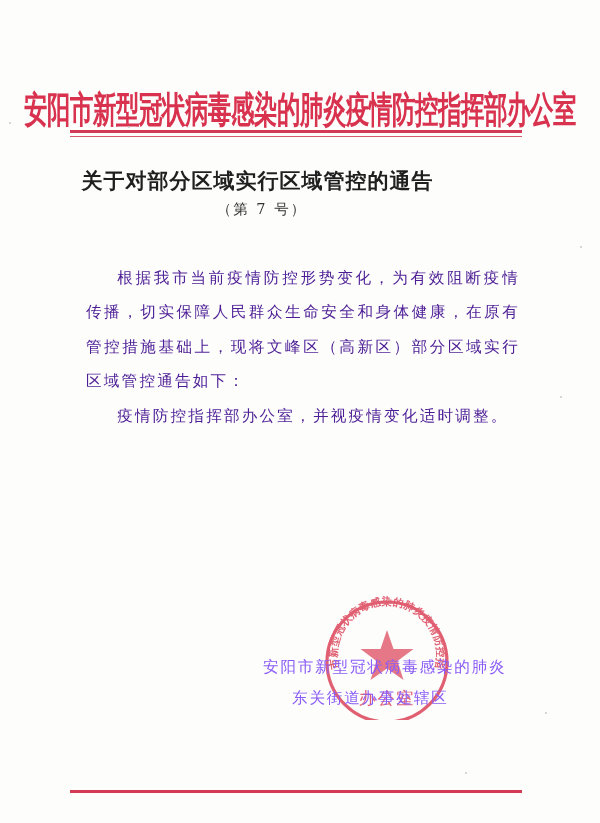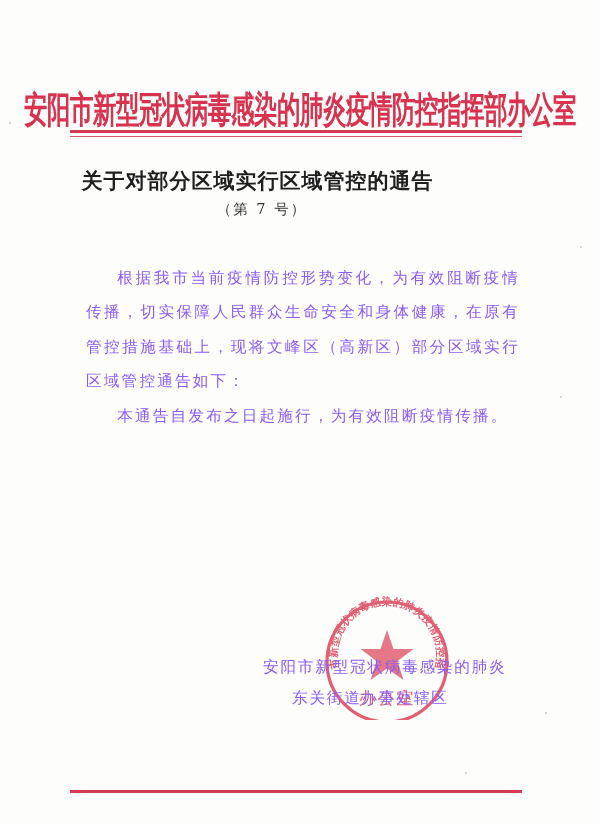--- a/index.html
+++ b/index.html
@@ -79,21 +79,21 @@
       color: #333;
       letter-spacing: 2px;
     }
     .body {
       position: absolute;
       top: 261px;
       left: 86px;
       width: 434px;
       font-size: 15.6px;
       line-height: 34.4px;
-      color: #8b5cf6;
+      color: #4c1d95;
       letter-spacing: 2.2px;
       text-align: justify;
     }
     .body p {
       text-indent: 2em;
     }
     .signature {
       position: absolute;
       left: 0;
       width: 600px;
@@ -127,21 +127,21 @@
 
   <div class="red-header">安阳市新型冠状病毒感染的肺炎疫情防控指挥部办公室</div>
   <div class="rule-thick"></div>
   <div class="rule-thin"></div>
 
   <div class="doc-title">关于对部分区域实行区域管控的通告</div>
   <div class="doc-number">（第 7 号）</div>
 
   <div class="body">
     <p>根据我市当前疫情防控形势变化，为有效阻断疫情传播，切实保障人民群众生命安全和身体健康，在原有管控措施基础上，现将文峰区（高新区）部分区域实行区域管控通告如下：</p>
-    <p>本通告自发布之日起施行，为有效阻断疫情传播。</p>
+    <p>疫情防控指挥部办公室，并视疫情变化适时调整。</p>
   </div>
 
   <svg class="seal" viewBox="0 0 138 124">
     <defs>
       <path id="sealArc" d="M 22 76 A 50 50 0 1 1 116 76"></path>
     </defs>
     <circle cx="69" cy="66" r="60" fill="none" stroke="#d9384f" stroke-width="3.2"></circle>
     <text font-family="DejaVu Sans, sans-serif" font-size="10.5" fill="#d9384f" font-weight="bold" letter-spacing="0.3">
       <textPath href="#sealArc" startOffset="50%" text-anchor="middle">安阳市新型冠状病毒感染的肺炎疫情防控指挥部</textPath>
     </text>

